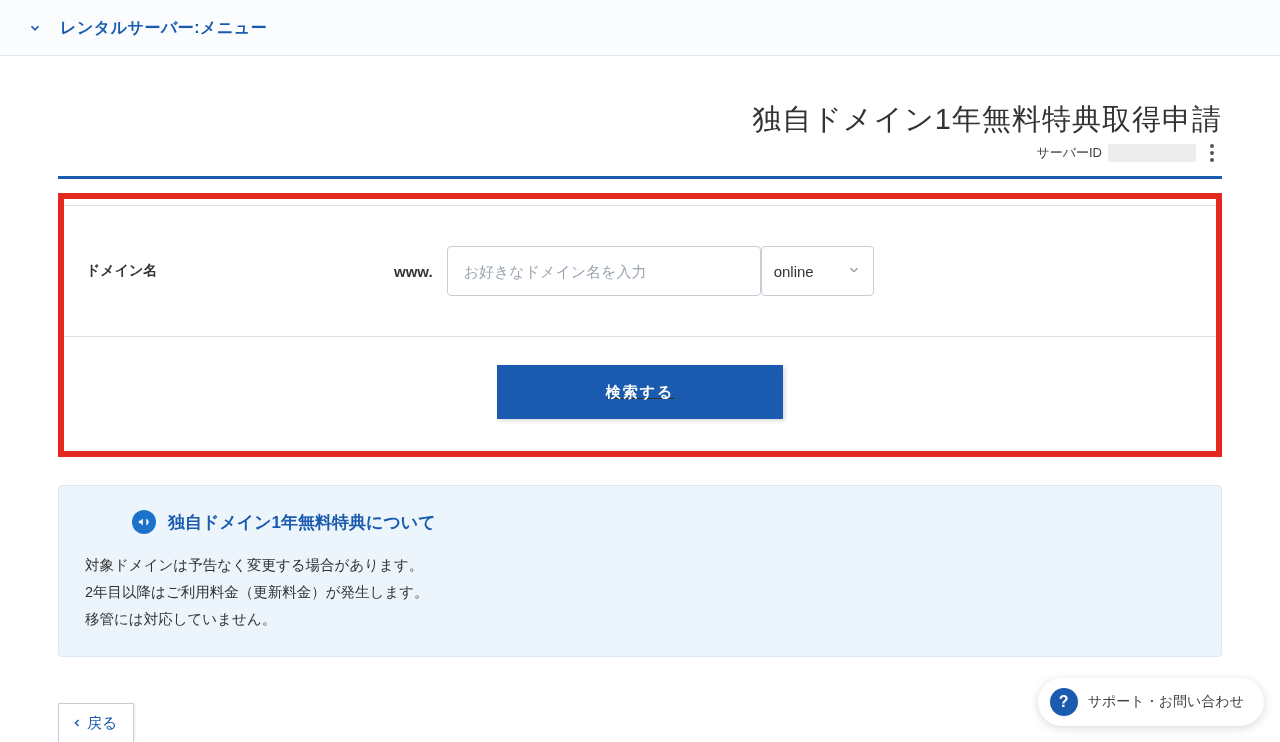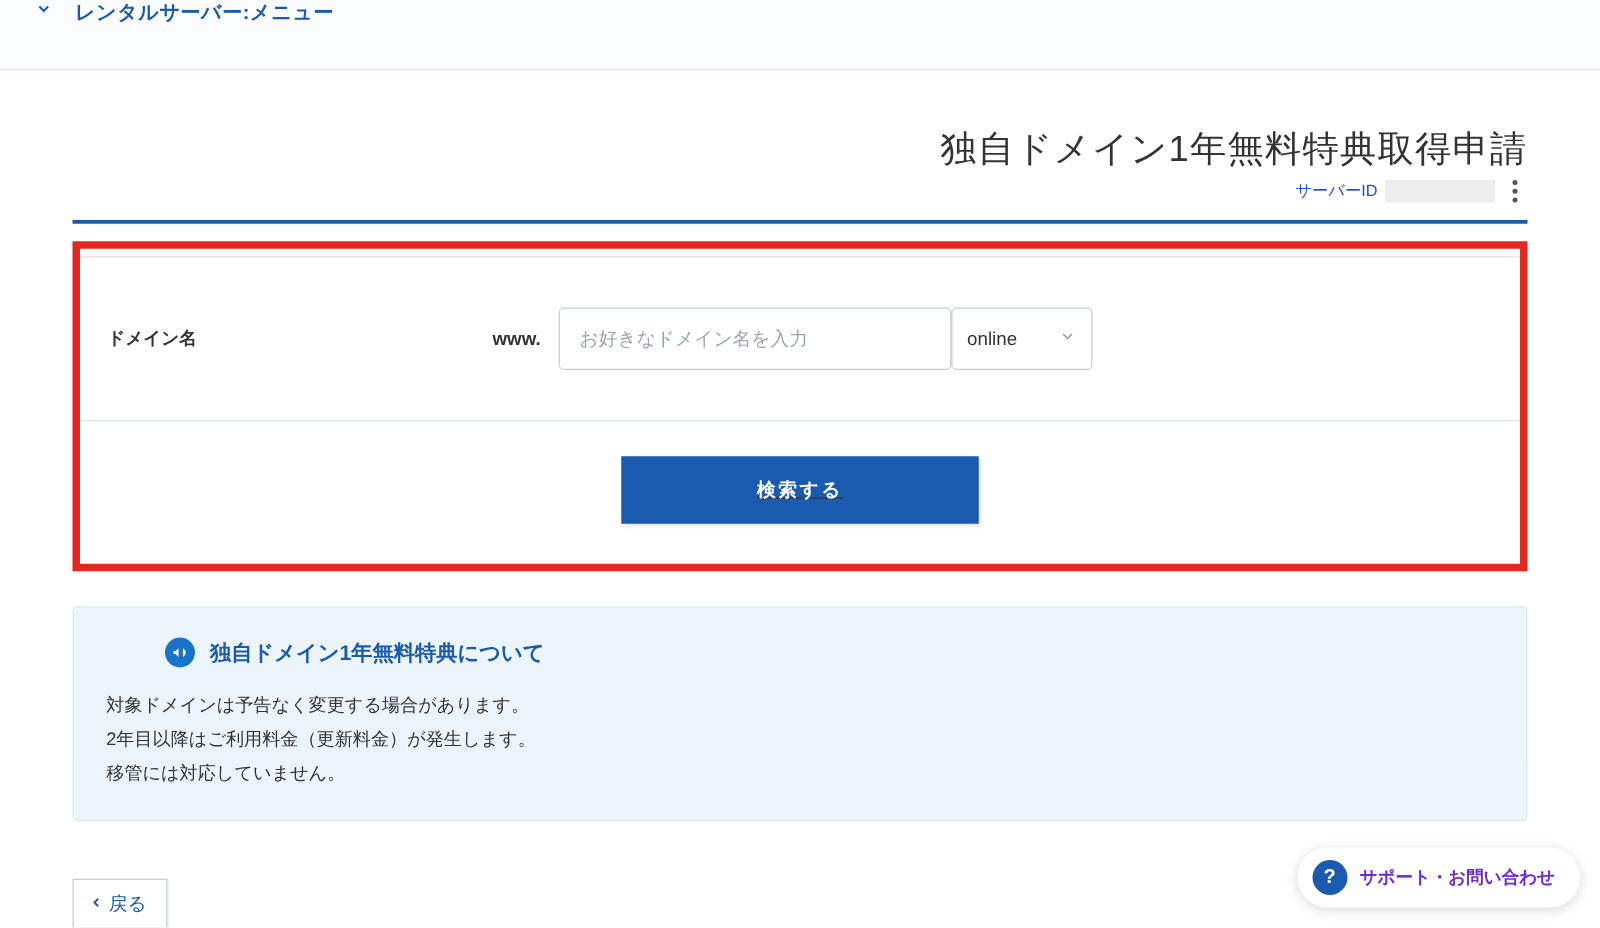--- a/index.html
+++ b/index.html
@@ -10,22 +10,22 @@
       width: 1280px;
       height: 742px;
       overflow: hidden;
       position: relative;
     }
 
     .top-bar {
       height: 56px;
       border-bottom: 1px solid #e1e5ea;
       display: flex;
-      align-items: flex-start;
-      padding: 0 28px;
+      align-items: flex-end;
+      padding: 16px 28px;
       background: #fafcfe;
     }
     .top-bar .chevron {
       color: #1a5bb0;
       margin-right: 18px;
     }
     .top-bar .menu-label {
       color: #1a5bb0;
       font-size: 16px;
       font-weight: 600;
@@ -50,21 +50,21 @@
       color: #333;
       letter-spacing: 1px;
     }
     .server-id-wrap {
       display: flex;
       align-items: center;
       gap: 6px;
     }
     .server-id-label {
       font-size: 13px;
-      color: #1d4ed8;
+      color: #404040;
     }
     .server-id-value {
       background: #ededed;
       width: 88px;
       height: 18px;
       display: inline-block;
     }
     .kebab-icon {
       display: flex;
       flex-direction: column;
@@ -226,22 +226,22 @@
       background: #1a5bb0;
       border-radius: 50%;
       display: flex;
       align-items: center;
       justify-content: center;
       color: #fff;
       font-weight: 700;
     }
     .support-label {
       font-size: 14px;
-      font-weight: 700;
-      color: #6d28d9;
+      font-weight: 400;
+      color: #404040;
     }
 
     svg.chev-down { width: 14px; height: 14px; }
   </style>
 </head>
 <body>
 
 <div class="top-bar">
   <span class="chevron">
     <svg class="chev-down" viewBox="0 0 24 24" fill="none" stroke="currentColor" stroke-width="3">

